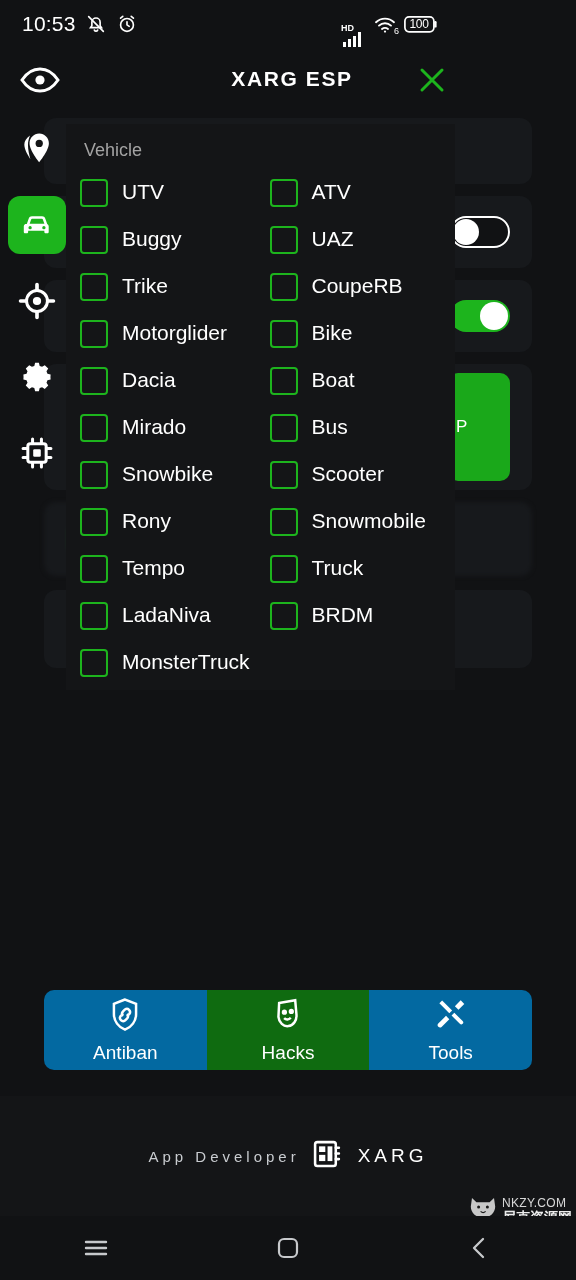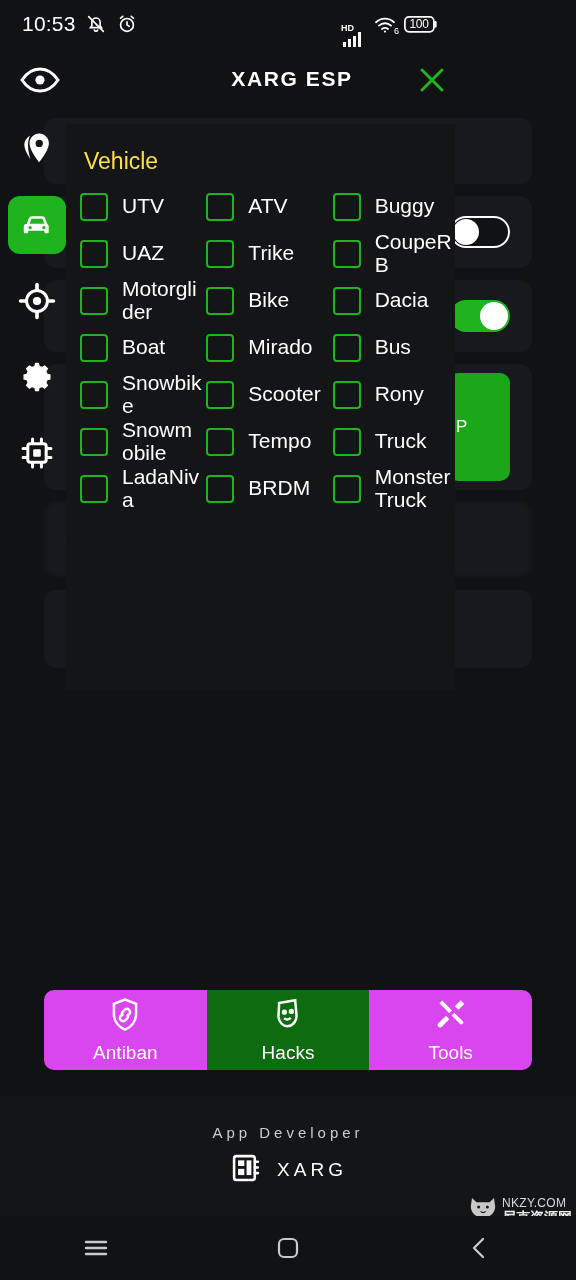--- a/index.html
+++ b/index.html
@@ -107,23 +107,23 @@
 
   
   #esp-panel {
     position:absolute; left:66px; top:124px;
     width:389px; height:566px;
     background:#141517;
     z-index: 10;
     padding: 6px 0 0 0;
     overflow:hidden;
   }
-  #esp-title { color:#fde047; font-size:23px; margin: 18px 0 4px 18px; }
+  #esp-title { color:#a3a3a3; font-size:18px; margin: 10px 0 4px 18px; }
   #esp-grid {
-    display:grid; grid-template-columns: 1fr 1fr 1fr;
+    display:grid; grid-template-columns: 1fr 1fr;
     column-gap: 4px; row-gap: 0px;
     padding: 4px 0 0 14px;
   }
   .chk-row {
     display:flex; align-items:center; gap:14px;
     height:47px;
   }
   .chk-box {
     flex:0 0 auto;
     width:28px; height:28px; border-radius:4px;
@@ -137,30 +137,30 @@
 
   
   #bottom-tabs {
     position:absolute; left:44px; top:990px;
     width:488px; height:80px;
     display:flex; border-radius:10px; overflow:hidden;
   }
   .tab {
     flex:1; display:flex; flex-direction:column;
     align-items:center; justify-content:center; gap:5px;
-    background:#d946ef; color:#ffffff;
+    background:#0369a1; color:#ffffff;
   }
   .tab.dim { background:#0f6b10; }
   .tab-label { font-size:19px; }
 
   
   #footer {
     position:absolute; left:0; top:1096px; width:576px; height:120px;
     background:#141517;
-    display:flex; flex-direction:column; align-items:center;
+    display:flex; flex-direction:row; align-items:center;
     justify-content:center; gap:10px;
   }
   #dev-caption { color:#c9ccd0; font-size:15px; letter-spacing:4px; }
   #dev-brand { display:flex; align-items:center; gap:14px; }
   #dev-name { color:#ffffff; font-size:19px; letter-spacing:4px; }
 
   
   #watermark {
     position:absolute; right:4px; top:1196px;
     display:flex; align-items:center; gap:4px;

